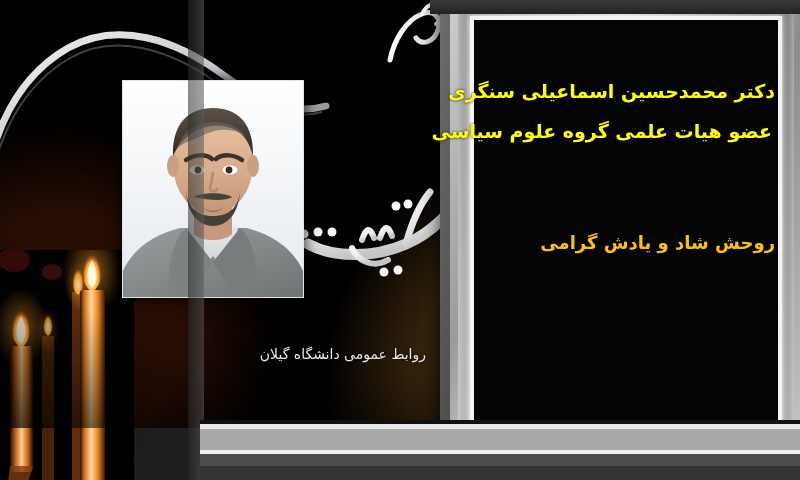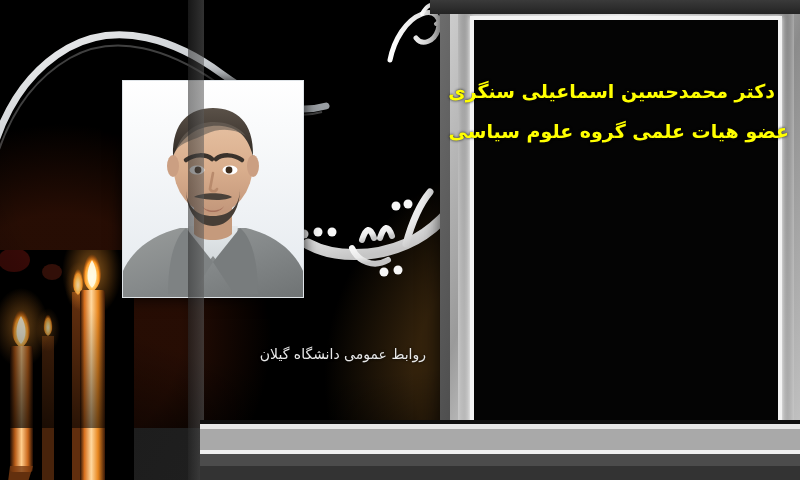--- a/index.html
+++ b/index.html
@@ -52,21 +52,21 @@
 
   
   .calli-hoval{position:absolute;left:360px;top:-6px;width:190px;height:70px;}
   .calli-taslit{position:absolute;left:288px;top:148px;width:250px;height:135px;opacity:.97;}
 
   
   .txt{position:absolute;direction:rtl;unicode-bidi:bidi-override;
     text-align:right;white-space:nowrap;font-weight:bold;}
   .line-name{left:430px;top:80px;width:345px;font-size:19px;color:#ffff00;
     text-shadow:0 0 3px rgba(0,0,0,.9);}
-  .line-role{left:444px;top:120px;width:345px;font-size:19px;color:#ffff00;
+  .line-role{left:427px;top:120px;width:345px;font-size:19px;color:#ffff00;
     text-shadow:0 0 3px rgba(0,0,0,.9);}
   .line-wish{left:430px;top:232px;width:345px;font-size:18px;color:#ffc400;
     text-shadow:0 0 3px rgba(0,0,0,.9);}
   .line-org{left:126px;top:346px;width:300px;font-size:14px;color:#e8e8e8;
     font-weight:normal;text-shadow:0 0 3px rgba(0,0,0,.9);}
 
   
   .candles{position:absolute;left:-6px;top:250px;width:140px;height:232px;}
 
   
@@ -341,15 +341,16 @@
     <div class="frame-bevel1"></div>
     <div class="frame-bevel2"></div>
     <div class="frame-inner-line"></div>
     <div class="frame-hole"></div>
   </div>
   <div class="frame-bottom"></div>
   <div class="frame-top-edge"></div>
 
   <div class="txt line-name">دکتر محمدحسین اسماعیلی سنگری</div>
   <div class="txt line-role">عضو هیات علمی گروه علوم سیاسی</div>
+  <div class="txt line-wish">روحش شاد و یادش گرامی</div>
   <div class="txt line-org">روابط عمومی دانشگاه گیلان</div>
 
 </div>
 
 </body></html>

